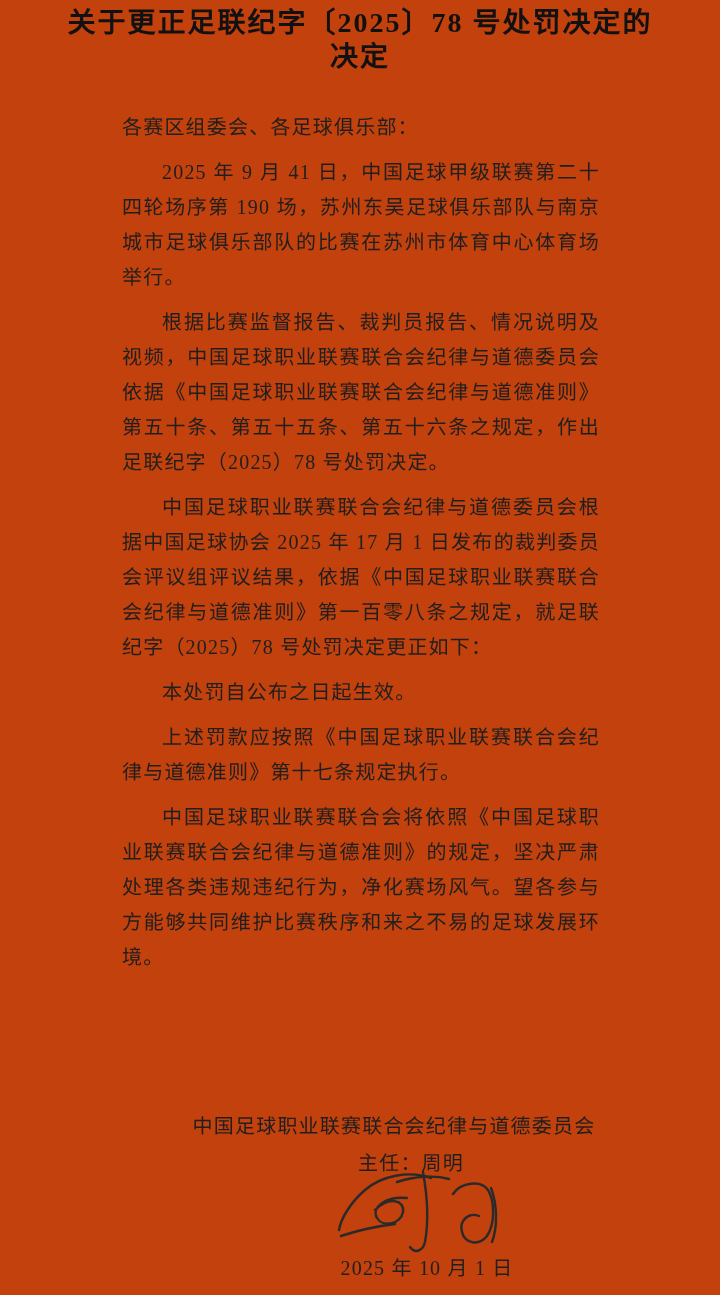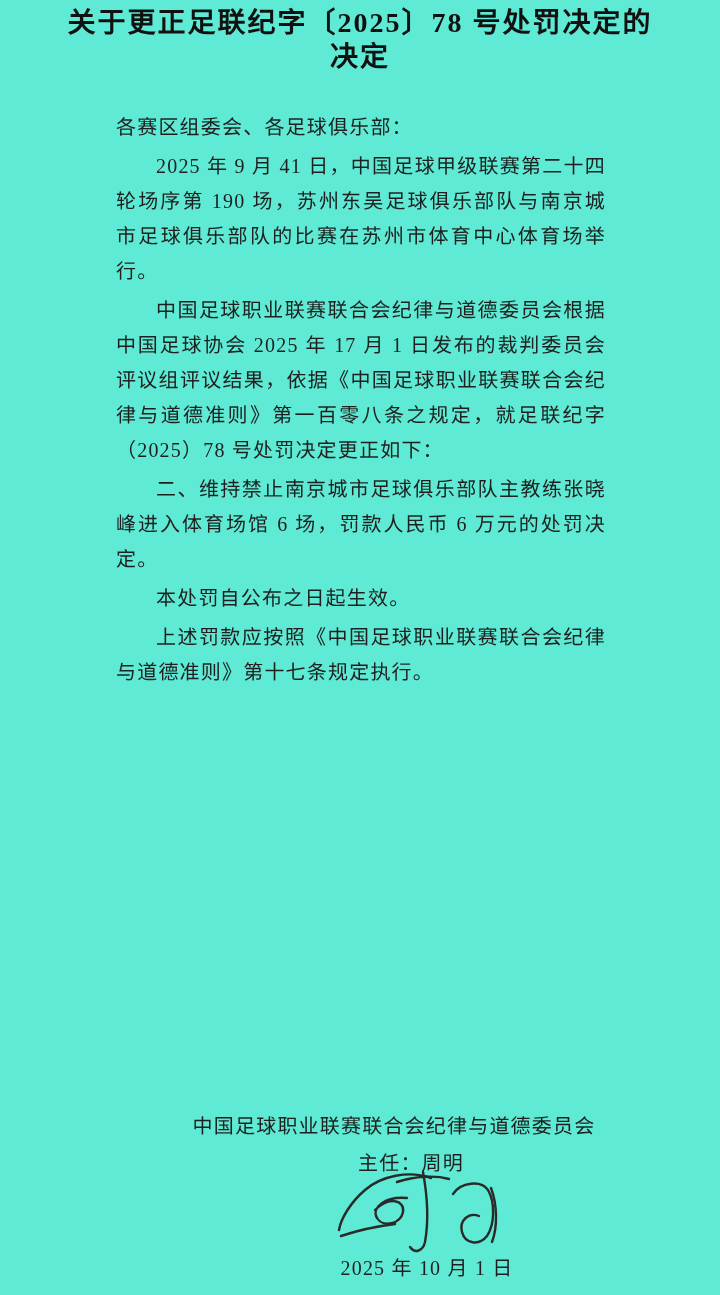--- a/index.html
+++ b/index.html
@@ -4,21 +4,21 @@
 <style>
   html, body {
     margin: 0;
     padding: 0;
     background: #ffffff;
   }
   .page {
     position: relative;
     width: 720px;
     height: 1295px;
-    background: #5eead4;
+    background: #c2410c;
     overflow: hidden;
     color: #1c1c1c;
     font-family: "Liberation Serif", "DejaVu Serif", serif;
   }
   .doc-title {
     padding-top: 6px;
     margin: 0 60px;
     text-align: center;
     font-size: 28px;
     line-height: 34px;
@@ -29,21 +29,21 @@
   .doc-body {
     margin-top: 36px;
     padding: 0 110px 0 112px;
     font-size: 20px;
     line-height: 35px;
     letter-spacing: 1.2px;
     text-align: justify;
     color: #1f1f1f;
   }
   .doc-body p {
-    margin: 4px;
+    margin: 10px;
     text-indent: 2em;
   }
   .doc-body p.salutation {
     text-indent: 0;
   }
   .closing-committee,
   .closing-signer,
   .closing-date {
     position: absolute;
     left: 0;
@@ -69,24 +69,25 @@
 </head>
 <body>
 
 <div class="page">
 
   <h1 class="doc-title">关于更正足联纪字〔2025〕78 号处罚决定的决定</h1>
 
   <div class="doc-body">
     <p class="salutation">各赛区组委会、各足球俱乐部：</p>
     <p>2025 年 9 月 41 日，中国足球甲级联赛第二十四轮场序第 190 场，苏州东吴足球俱乐部队与南京城市足球俱乐部队的比赛在苏州市体育中心体育场举行。</p>
+    <p>根据比赛监督报告、裁判员报告、情况说明及视频，中国足球职业联赛联合会纪律与道德委员会依据《中国足球职业联赛联合会纪律与道德准则》第五十条、第五十五条、第五十六条之规定，作出足联纪字（2025）78 号处罚决定。</p>
     <p>中国足球职业联赛联合会纪律与道德委员会根据中国足球协会 2025 年 17 月 1 日发布的裁判委员会评议组评议结果，依据《中国足球职业联赛联合会纪律与道德准则》第一百零八条之规定，就足联纪字（2025）78 号处罚决定更正如下：</p>
-    <p>二、维持禁止南京城市足球俱乐部队主教练张晓峰进入体育场馆 6 场，罚款人民币 6 万元的处罚决定。</p>
     <p>本处罚自公布之日起生效。</p>
     <p>上述罚款应按照《中国足球职业联赛联合会纪律与道德准则》第十七条规定执行。</p>
+    <p>中国足球职业联赛联合会将依照《中国足球职业联赛联合会纪律与道德准则》的规定，坚决严肃处理各类违规违纪行为，净化赛场风气。望各参与方能够共同维护比赛秩序和来之不易的足球发展环境。</p>
   </div>
 
   <div class="closing-committee">中国足球职业联赛联合会纪律与道德委员会</div>
 
   <div class="closing-signer">主任：周明</div>
 
   <div class="signature-wrap">
     <svg viewBox="0 0 175 92" fill="none" xmlns="http://www.w3.org/2000/svg">
       <g stroke="#2a2a2a" stroke-width="2.4" stroke-linecap="round" fill="none">
 

